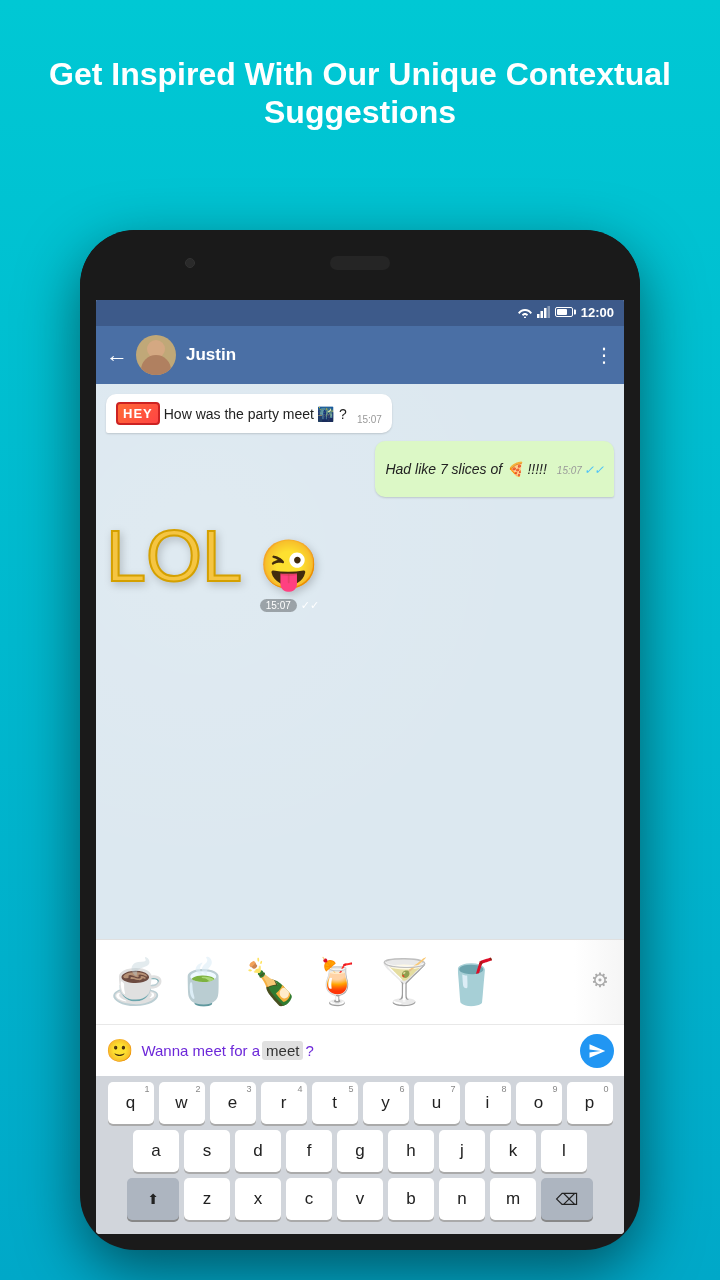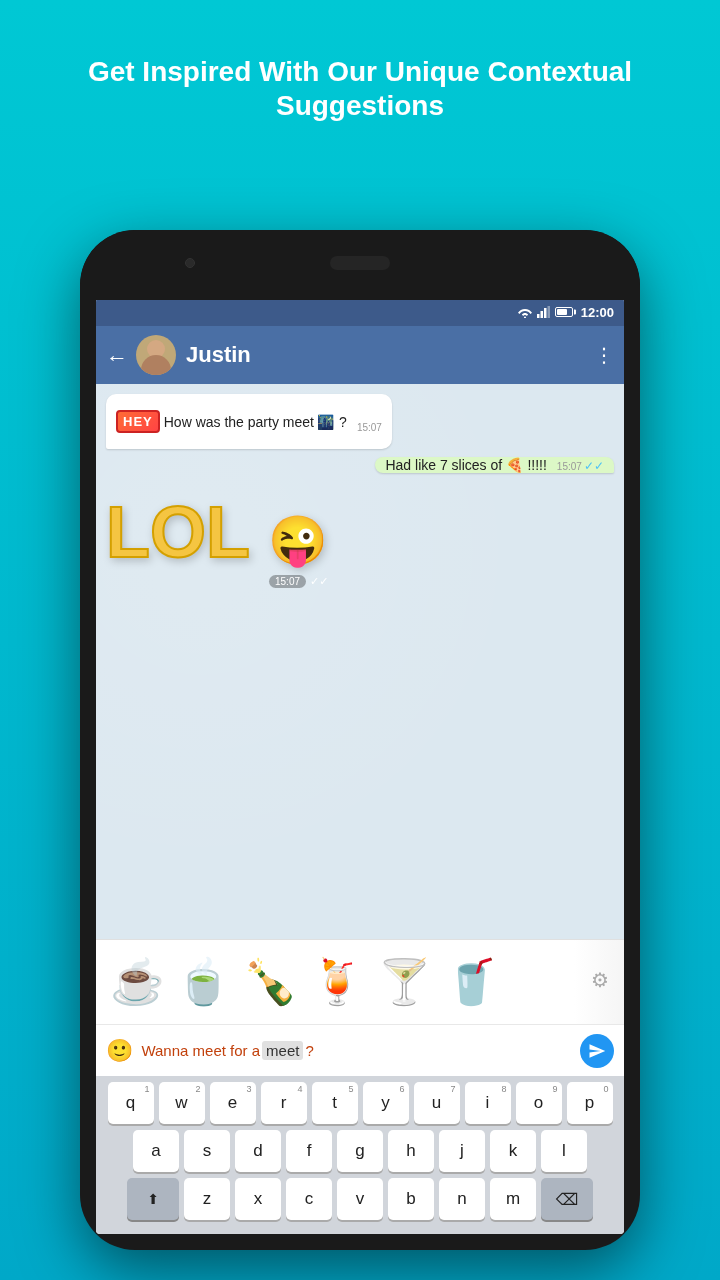--- a/index.html
+++ b/index.html
@@ -9,21 +9,21 @@
       background: linear-gradient(180deg, #00c8d4 0%, #00a8c8 100%);
       font-family: 'Segoe UI', Arial, sans-serif;
       overflow: hidden;
       position: relative;
     }
 
     .header-text {
       text-align: center;
       padding: 55px 40px 30px;
       color: white;
-      font-size: 28px;
+      font-size: 32px;
       font-weight: 700;
       line-height: 1.2;
     }
 
     .phone-container {
       position: absolute;
       left: 50%;
       transform: translateX(-50%);
       top: 230px;
       width: 560px;
@@ -159,21 +159,21 @@
     }
     .avatar-wrapper {
       position: relative;
       width: 40px; height: 40px;
       border-radius: 50%;
       overflow: hidden;
       background: #c0a878;
     }
     .contact-name {
       color: white;
-      font-size: 22px;
+      font-size: 17px;
       font-weight: 600;
       flex: 1;
     }
     .more-icon {
       color: white;
       font-size: 20px;
       cursor: pointer;
     }
 
     
@@ -202,32 +202,33 @@
     }
     .msg-sent {
       display: flex;
       justify-content: flex-end;
       margin-bottom: 8px;
     }
 
     .bubble-received {
       background: white;
       border-radius: 10px 10px 10px 2px;
-      padding: 16px 10px;
+      padding: 8px 10px;
       max-width: 75%;
       box-shadow: 0 1px 2px rgba(0,0,0,0.15);
       position: relative;
     }
     .bubble-sent {
       background: #dcf8c6;
       border-radius: 10px 10px 2px 10px;
-      padding: 0 10px;
+      padding: 20px 10px;
       max-width: 75%;
       box-shadow: 0 1px 2px rgba(0,0,0,0.15);
       position: relative;
+      font-style: italic;
     }
 
     .bubble-text {
       font-size: 14px;
       color: #222;
       display: flex;
       align-items: center;
       gap: 4px;
       flex-wrap: wrap;
     }
@@ -324,21 +325,21 @@
     .input-text-area {
       flex: 1;
       font-size: 15px;
       color: #555;
       display: flex;
       align-items: center;
       gap: 2px;
       flex-wrap: wrap;
     }
     .input-normal {
-      color: #c2410c;
+      color: #6d28d9;
     }
     .input-highlighted {
       background: #e0e0e0;
       color: #333;
       padding: 1px 4px;
       border-radius: 3px;
     }
     .send-btn {
       width: 34px; height: 34px;
       background: #2196f3;
@@ -462,21 +463,21 @@
             <span>Had like 7 slices of 🍕 !!!!!</span>
             <span class="msg-time-sent">15:07 <span class="check-marks">✓✓</span></span>
           </div>
         </div>
       </div>
 
       <div class="msg-received">
         <div style="background:transparent; position:relative;">
           <div style="font-size:90px; line-height:1; filter: drop-shadow(2px 3px 4px rgba(0,0,0,0.2));">
             
-            <span style="font-weight:700; font-size:72px; font-family: 'Arial Black', Arial, sans-serif;">
+            <span style="font-weight:400; font-size:72px; font-family: 'Arial Black', Arial, sans-serif;">
               <span style="color:#f5c542; -webkit-text-stroke:2px #d4a000;">L</span><span style="color:#f5c542; -webkit-text-stroke:2px #d4a000;">O</span><span style="color:#f5c542; -webkit-text-stroke:2px #d4a000;">L</span>
               <span style="font-size:48px;">😜</span>
             </span>
           </div>
           <div class="lol-time-row">
             <span style="background:rgba(0,0,0,0.3); color:white; font-size:10px; border-radius:8px; padding:1px 6px;">15:07</span>
             <span style="color:white; font-size:11px; margin-left:2px;">✓✓</span>
           </div>
         </div>
       </div>

